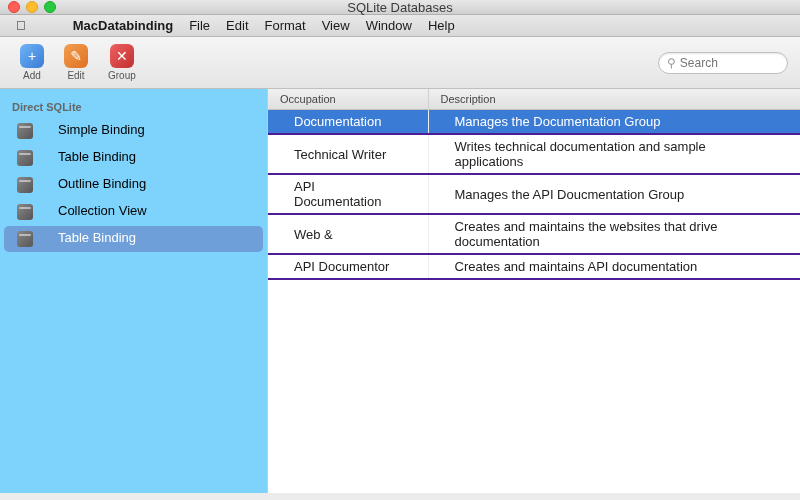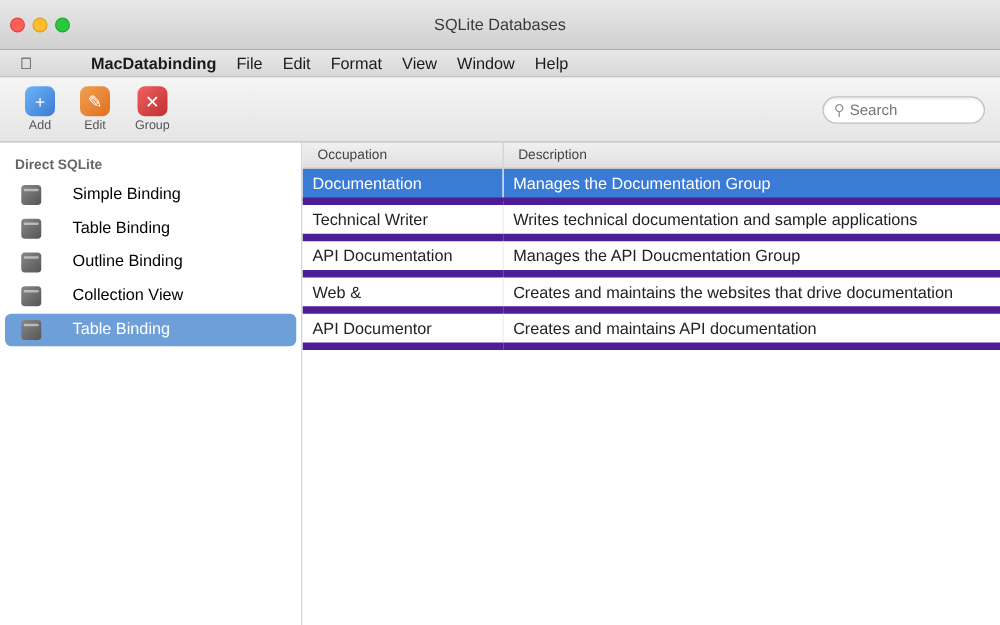--- a/index.html
+++ b/index.html
@@ -8,21 +8,21 @@
       height: 500px;
       background: #ececec;
       font-family: -apple-system, 'Helvetica Neue', Arial, sans-serif;
       font-size: 13px;
       overflow: hidden;
     }
 
     
     .title-bar {
       background: linear-gradient(to bottom, #e8e8e8, #d0d0d0);
-      height: 40px;
+      height: 15px;
       display: flex;
       align-items: center;
       justify-content: center;
       border-bottom: 1px solid #b0b0b0;
       position: relative;
     }
     .traffic-lights {
       position: absolute;
       left: 8px;
       display: flex;
@@ -126,22 +126,22 @@
     }
 
     
     .main-layout {
       display: flex;
       height: calc(500px - 22px - 22px - 52px);
     }
 
     
     .sidebar {
-      width: 242px;
-      background: #ffffff;
+      width: 268px;
+      background: #7dd3fc;
       border-right: 1px solid #c8c8c8;
       overflow-y: auto;
       padding-top: 4px;
     }
     .sidebar-section-label {
       font-size: 11px;
       font-weight: 600;
       color: #666;
       padding: 8px 12px 4px;
       text-transform: none;
@@ -205,24 +205,24 @@
     .data-table th {
       text-align: left;
       padding: 4px 12px;
       font-size: 11px;
       font-weight: 500;
       color: #444;
       border-right: 1px solid #d0d0d0;
     }
     .data-table th:last-child { border-right: none; }
     .data-table td {
-      padding: 4px 8px;
+      padding: 4px 26px;
       font-size: 13px;
       color: #222;
-      border-bottom: 6px solid #4c1d95;
+      border-bottom: 2px solid #4c1d95;
       border-right: 1px solid #eeeeee;
       margin-top: 40px;
     }
     .data-table td:last-child { border-right: none; }
     .data-table tbody tr.selected { background: #3a7bd5; }
     .data-table tbody tr.selected td { color: white; }
 
     .col-occupation { width: 160px; }
     .col-description { }
   </style>

